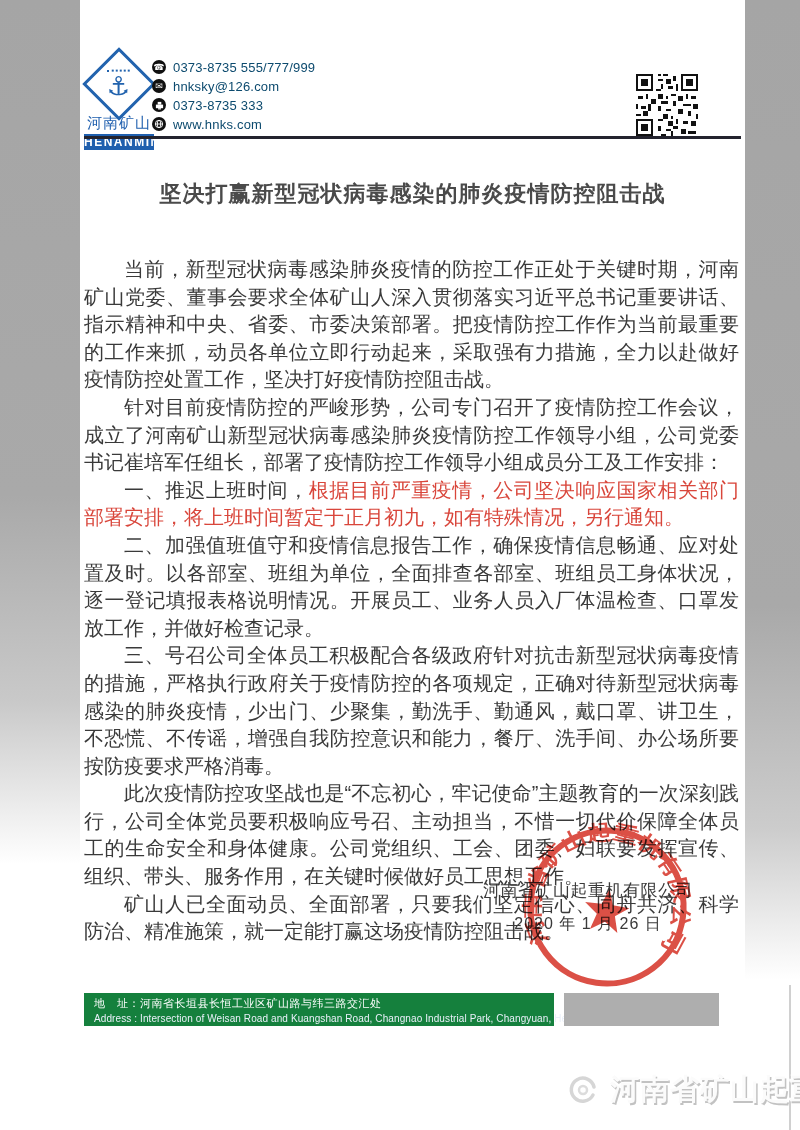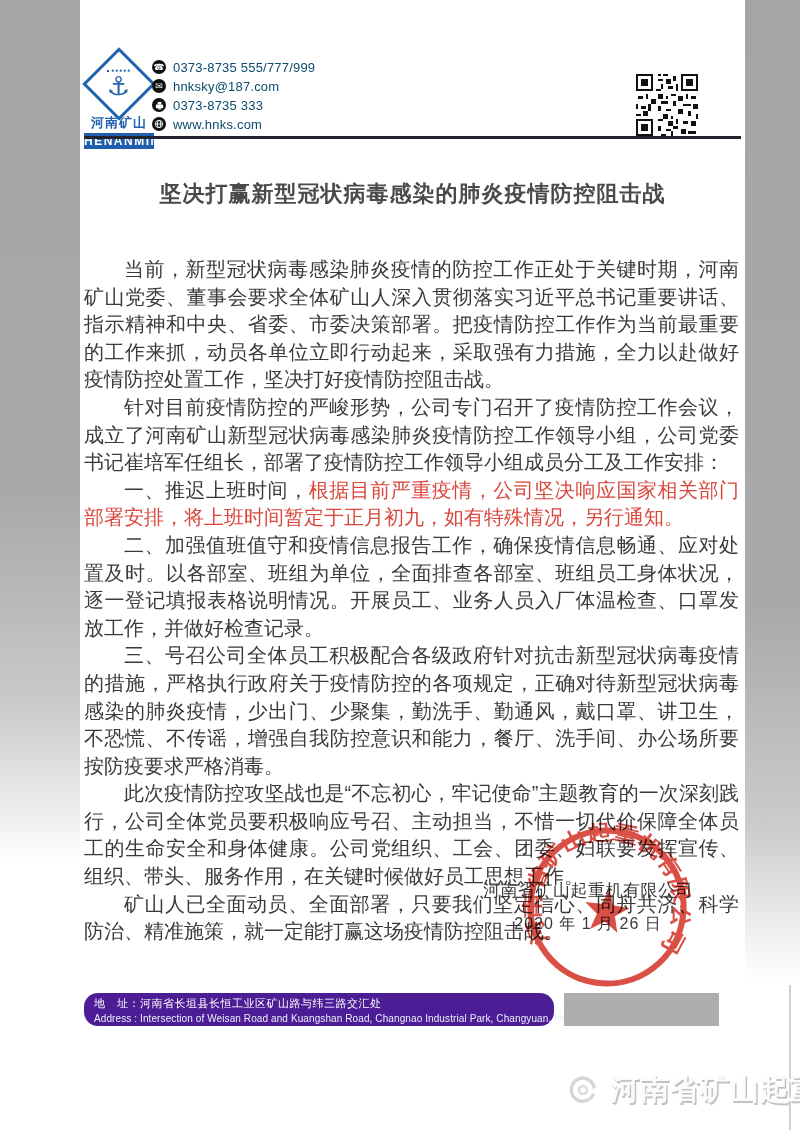--- a/index.html
+++ b/index.html
@@ -31,21 +31,21 @@
   .logo-block{position:absolute;left:4px;top:56px;width:70px;text-align:center;}
   .logo-diamond{
     position:relative;width:46px;height:46px;margin:2px auto 4px auto;
     border:3px solid #2263ae;transform:rotate(45deg);background:#fff;
     display:flex;align-items:center;justify-content:center;
   }
   .logo-diamond .anchor{
     transform:rotate(-45deg);color:#2263ae;font-size:26px;line-height:1;
     border-top:2px dotted #2263ae;padding-top:1px;
   }
-  .logo-cn{color:#1f5fae;font-weight:bold;font-size:13px;letter-spacing:1px;white-space:nowrap;}
+  .logo-cn{color:#1f5fae;font-weight:normal;font-size:15px;letter-spacing:1px;white-space:nowrap;}
   .logo-en{
     margin-top:1px;background:#1f5fae;color:#ffffff;font-size:12px;font-weight:bold;
     letter-spacing:1.5px;padding:1px 0;white-space:nowrap;
   }
   .contacts{position:absolute;left:72px;top:60px;}
   .contact-row{display:flex;align-items:center;margin-bottom:5px;height:14px;}
   .cicon{
     width:14px;height:14px;border-radius:50%;background:#101010;color:#fff;
     display:flex;align-items:center;justify-content:center;
     font-size:9px;line-height:1;margin-right:7px;flex:0 0 14px;
@@ -74,22 +74,22 @@
   .sig-date{font-size:16px;margin-top:12px;letter-spacing:1px;}
 
   
   .stamp{
     position:absolute;left:440px;top:820px;width:174px;height:174px;
     mix-blend-mode:multiply;opacity:.88;transform:rotate(8deg);
   }
 
   
   .footer-blue{
-    position:absolute;left:4px;top:993px;width:470px;height:33px;background:#4c1d95;
-    color:#ffffff;padding:3px 0 0 10px;box-sizing:border-box;border-radius:14px;
+    position:absolute;left:4px;top:993px;width:470px;height:33px;background:#15803d;
+    color:#ffffff;padding:3px 0 0 10px;box-sizing:border-box;
   }
   .addr-cn{font-size:11px;letter-spacing:.5px;white-space:nowrap;}
   .addr-en{font-size:10px;margin-top:2px;letter-spacing:.1px;white-space:nowrap;color:#eaf0fa;}
   .footer-gray{position:absolute;left:484px;top:993px;width:155px;height:33px;background:#aeaeae;}
 
   
   .watermark{
     position:absolute;left:566px;top:1070px;display:flex;align-items:center;
   }
   .wm-icon{width:34px;height:34px;margin-right:10px;opacity:.85;}
@@ -117,21 +117,21 @@
       <div class="logo-en">HENANMINE</div>
     </div>
 
     <div class="contacts">
       <div class="contact-row">
         <span class="cicon">☎</span>
         <span class="ctext">0373-8735 555/777/999</span>
       </div>
       <div class="contact-row">
         <span class="cicon">✉</span>
-        <span class="ctext">hnksky@187.com</span>
+        <span class="ctext">hnksky@126.com</span>
       </div>
       <div class="contact-row">
         <span class="cicon">
           <svg width="9" height="9" viewBox="0 0 10 10">
               <rect x="1" y="4" width="8" height="4" fill="#fff"></rect>
               <rect x="3" y="1" width="4" height="3" fill="#fff"></rect>
               <rect x="3.4" y="8" width="3.2" height="1.4" fill="#fff"></rect>
             </svg>
         </span>
         <span class="ctext">0373-8735 333</span>

